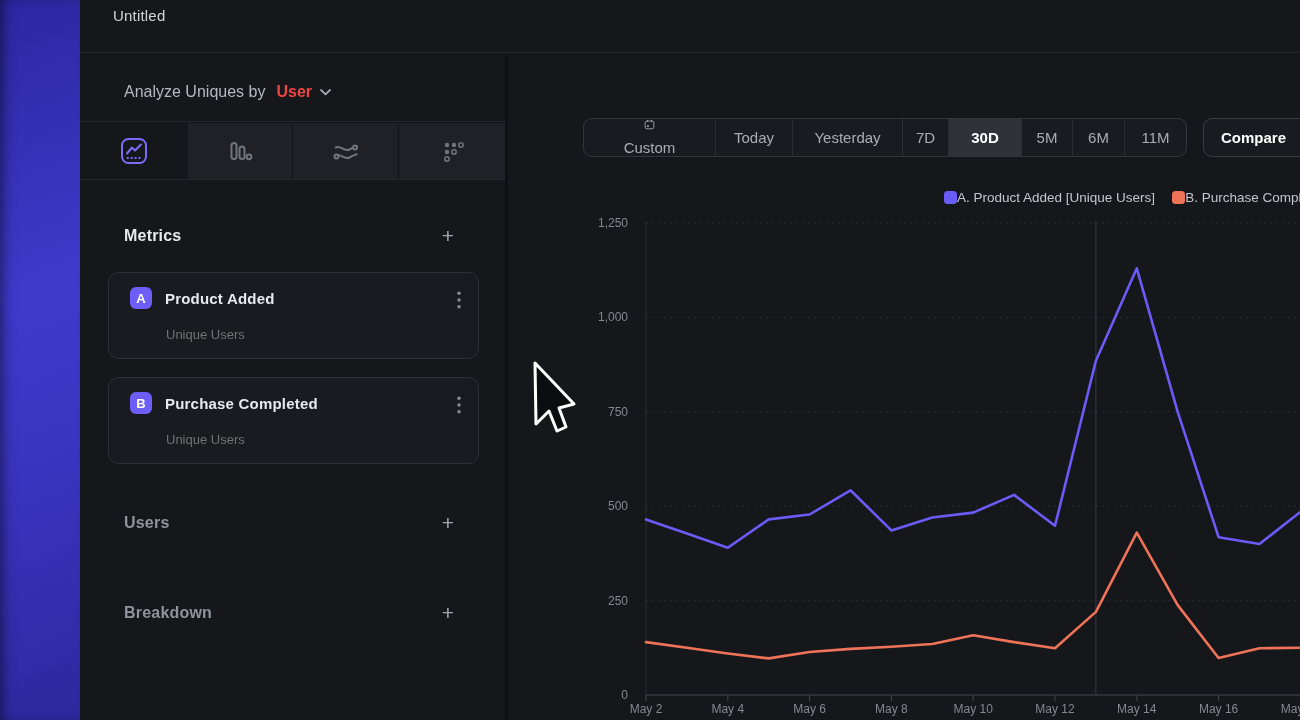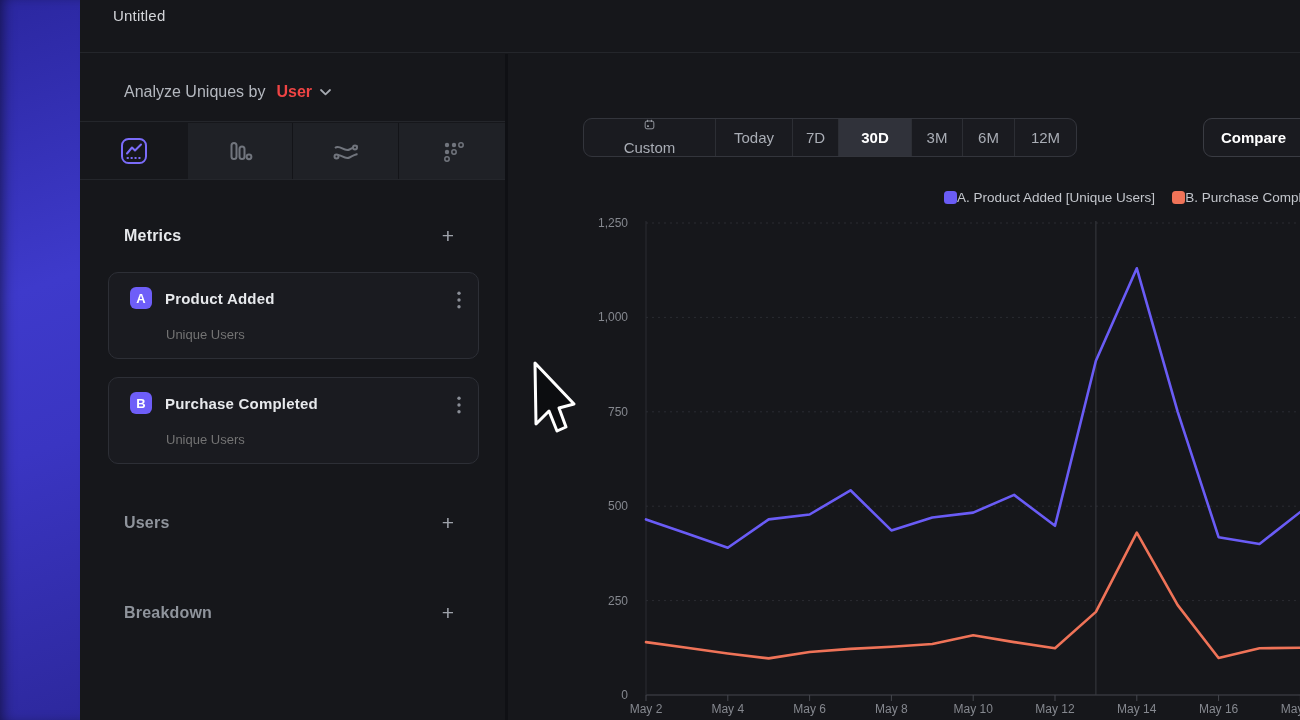--- a/index.html
+++ b/index.html
@@ -170,34 +170,37 @@
           <rect x="2" y="3.5" width="15" height="13.5" rx="3.2"></rect>
           <line x1="6.2" y1="1.4" x2="6.2" y2="5.2"></line>
           <line x1="12.8" y1="1.4" x2="12.8" y2="5.2"></line>
           <rect x="5.3" y="10.7" width="3.2" height="3.2" rx="0.9" fill="#9ca0a8" stroke="none"></rect>
         </svg>
         <span>Custom</span>
       </div>
       <div class="seg" style="width: 77px;">
         <span>Today</span>
       </div>
+      <div class="seg" style="width: 110px;">
+        <span>Yesterday</span>
+      </div>
       <div class="seg" style="width: 46px;">
         <span>7D</span>
       </div>
       <div class="seg sel" style="width: 73px;">
         <span>30D</span>
       </div>
       <div class="seg" style="width: 51px;">
-        <span>3M</span>
+        <span>5M</span>
       </div>
       <div class="seg" style="width: 52px;">
         <span>6M</span>
       </div>
       <div class="seg" style="width: 62px;">
-        <span>12M</span>
+        <span>11M</span>
       </div>
     </div>
   <div class="compare-btn">
     <span>Compare</span>
   </div>
 
   <div class="legend" id="legend">
       <div class="legend-item">
         <span class="legend-swatch" style="background:#6a5cf6"></span>
         <span>A. Product Added [Unique Users]</span>

